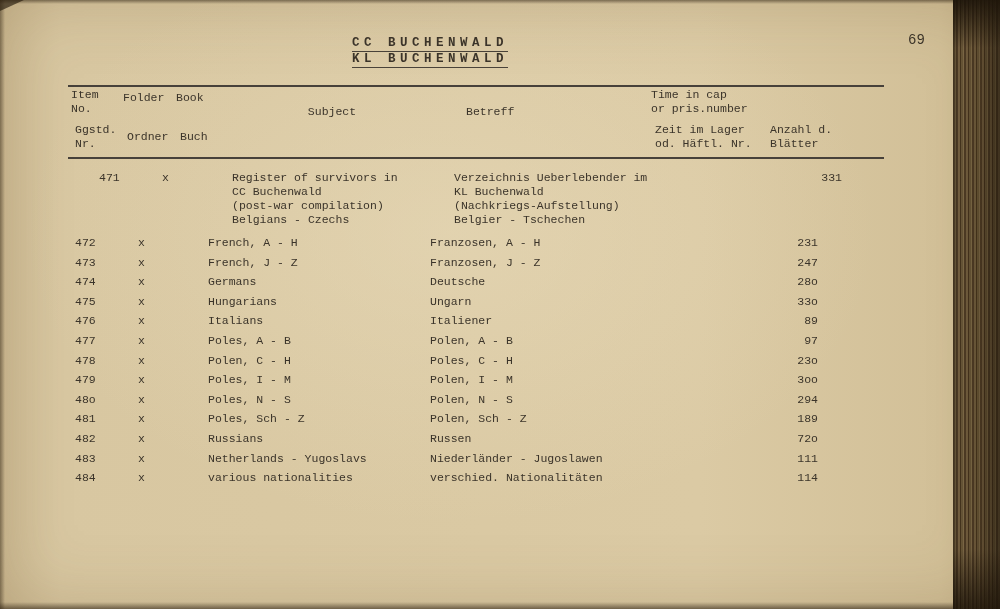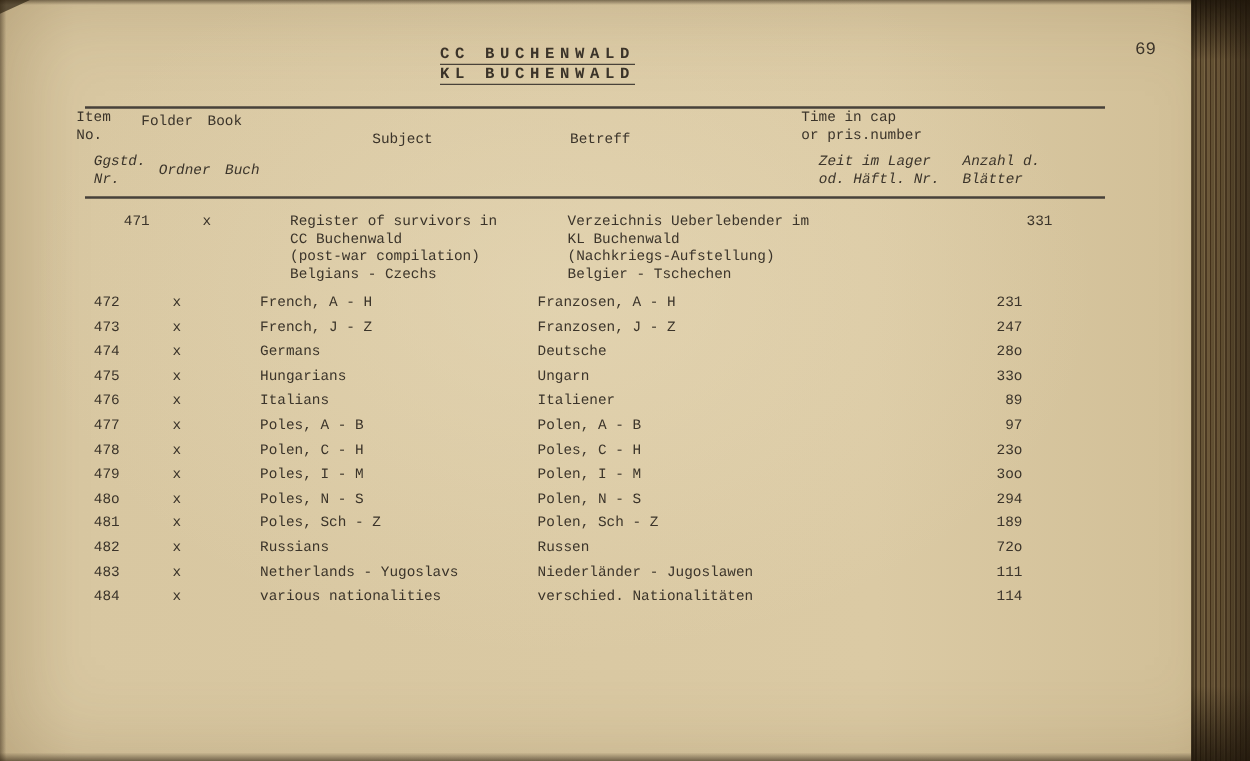--- a/index.html
+++ b/index.html
@@ -32,22 +32,22 @@
   .title-line{
     display:table;
     letter-spacing:4.5px;
     line-height:15px;
     border-bottom:1px solid #4a433a;
     padding-bottom:0px;
   }
   .rule{position:absolute;left:68px;width:816px;background:#47413a;}
   .rule-top{top:85px;height:2px;}
   .rule-mid{top:157px;height:2px;}
-  .header-en{position:absolute;top:88px;left:56px;width:814px;}
-  .header-de{position:absolute;top:123px;left:70px;width:814px;font-style:italic;}
+  .header-en{position:absolute;top:88px;left:66px;width:814px;}
+  .header-de{position:absolute;top:123px;left:70px;width:814px;}
   .h-item{padding-left:5px;}
   .h-folder,.h-book{padding-top:3px;padding-left:2px;}
   .h-subject{padding-top:17px;padding-left:34px;text-align:center;}
   .h-betreff{padding-top:17px;padding-left:40px;}
   .h-time{padding-left:0;}
   .h-sheets{padding-left:2px;}
   .g-item{padding-left:5px;}
   .g-folder,.g-book{padding-top:7px;padding-left:2px;}
   .rows{position:absolute;top:171px;left:70px;width:814px;}
   .row{margin-bottom:5.6px;}

